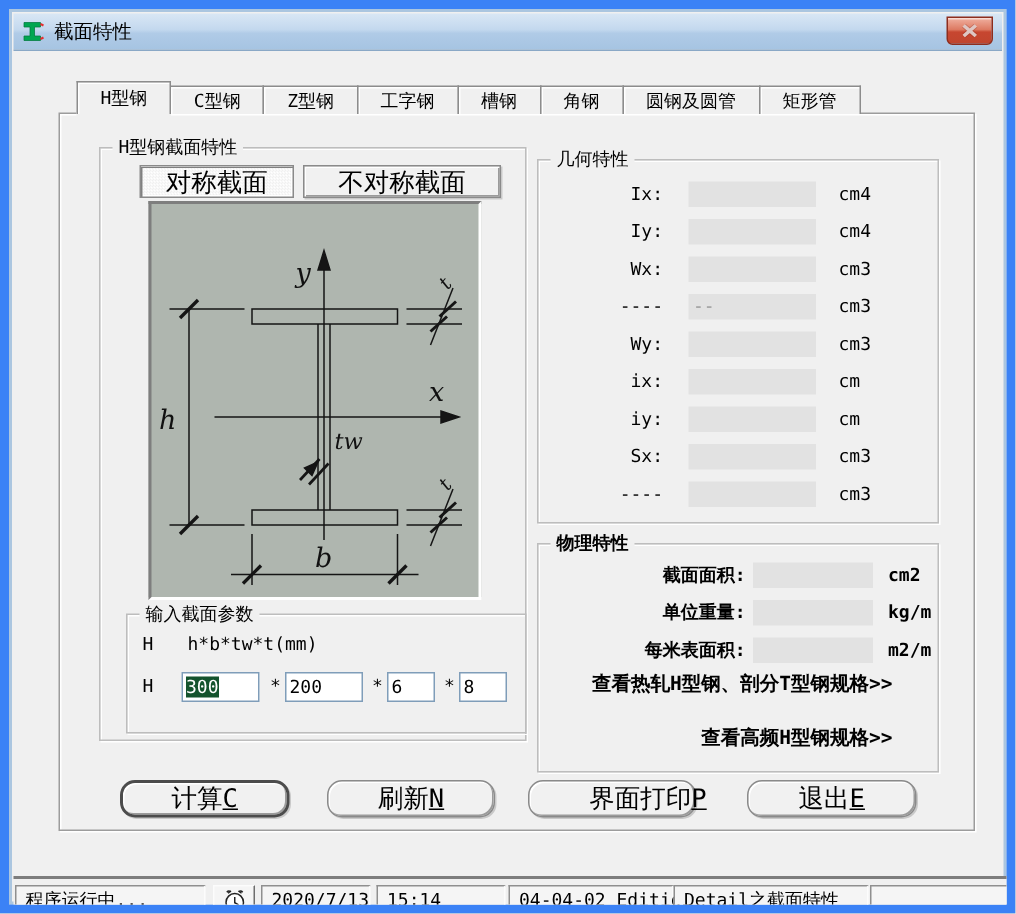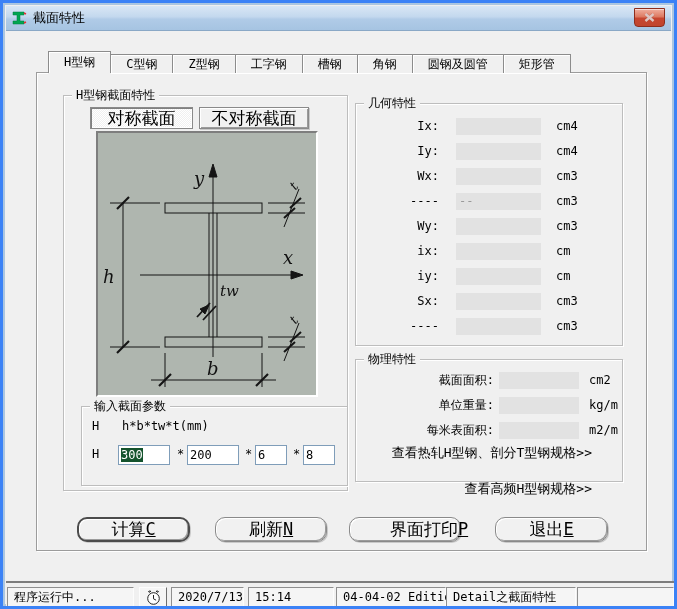--- a/index.html
+++ b/index.html
@@ -1,20 +1,20 @@
 <!DOCTYPE html>
 <html><head>
 <meta charset="utf-8">
 <style>
   * { margin:0; padding:0; box-sizing:border-box; }
   html,body { background:#d4d0c8; }
   body { font-family:"DejaVu Sans Mono","Liberation Mono",monospace; font-size:12px; color:#000; }
 
   .win{ position:relative; width:677px; height:609px; background:#f0f0f0;
-        border:3px solid #3b82f6; box-shadow: inset 0 0 0 2px #abc6e0; overflow:hidden; }
+        border:6px solid #3b82f6; box-shadow: inset 0 0 0 2px #abc6e0; overflow:hidden; }
 
   
   .titlebar{ position:absolute; left:3px; top:3px; right:3px; height:25px;
     background:linear-gradient(180deg,#d9e7f5 0%,#c3d8ee 45%,#b0cbe7 55%,#a6c4e2 100%);
     border-bottom:1px solid #8aa8c6; display:flex; align-items:center; }
   .app-icon{ width:16px; height:16px; margin-left:5px; }
   .title-text{ margin-left:6px; font-size:13px; font-family:"DejaVu Sans","Liberation Sans",sans-serif; }
   .close-btn{ position:absolute; right:6px; top:2px; width:31px; height:19px;
     border:1px solid #8e2d1d; border-radius:0 0 4px 4px;
     background:linear-gradient(180deg,#f0b0a0 0%,#dd7a62 45%,#c74630 50%,#b53а24 55%,#c0452e 100%);
@@ -32,33 +32,33 @@
         border:1px solid #9c9c9c; box-shadow:inset 1px 1px 0 #fff, 1px 1px 0 #fff; }
 
   
   .grp{ position:absolute; border:1px solid #bdbdbd;
         box-shadow:inset 1px 1px 0 #fff, 1px 1px 0 #fff; }
   .grp>.lbl{ position:absolute; top:-8px; left:8px; background:#f0f0f0; padding:0 4px; line-height:15px; white-space:nowrap; }
 
   .grp-section{ left:60px; top:92px; width:285px; height:396px; }
   .grp-input{ left:78px; top:403px; width:267px; height:80px; }
   .grp-geom{ left:352px; top:100px; width:268px; height:243px; }
-  .grp-phys{ left:352px; top:356px; width:268px; height:123px; }
+  .grp-phys{ left:352px; top:356px; width:268px; height:153px;font-weight:bold; }
 
   
   .btn3d{ position:absolute; background:#f1f1f1; border:1px solid #8a8a8a; text-align:center;
         box-shadow:inset 1px 1px 0 #ffffff, inset -1px -1px 0 #9b9b9b, 1px 1px 0 #c9c9c9;
         font-size:17px; display:flex; align-items:center; justify-content:center; white-space:nowrap; }
   .btn-pressed{ border:1px solid #8a8a8a; box-shadow:inset 1px 1px 0 #808080, inset -1px -1px 0 #ffffff;
         background-image:repeating-conic-gradient(#ffffff 0% 25%, #f0f0f0 0% 50%); background-size:2px 2px; }
   .btn-default{ border:2px solid #4c4c4c; }
   .hotkey{ text-decoration:underline; }
 
   .btn-sym{ left:87px; top:104px; width:103px; height:22px; }
-  .btn-asym{ left:196px; top:104px; width:110px; height:22px; }
+  .btn-asym{ left:196px; top:104px; width:132px; height:22px; }
 
   
   .diagram{ position:absolute; left:93px; top:128px; width:222px; height:266px;
         background:#afb6af; border:2px solid; border-color:#7e7e7e #ffffff #ffffff #7e7e7e; }
   .diagram svg text{ fill:#111; font-family:"DejaVu Serif","Liberation Serif",serif; font-style:italic; }
 
   
   .inrow{ position:absolute; left:0; right:0; }
   .in-label{ position:absolute; left:10px; }
   .in-format{ position:absolute; left:40px; }

